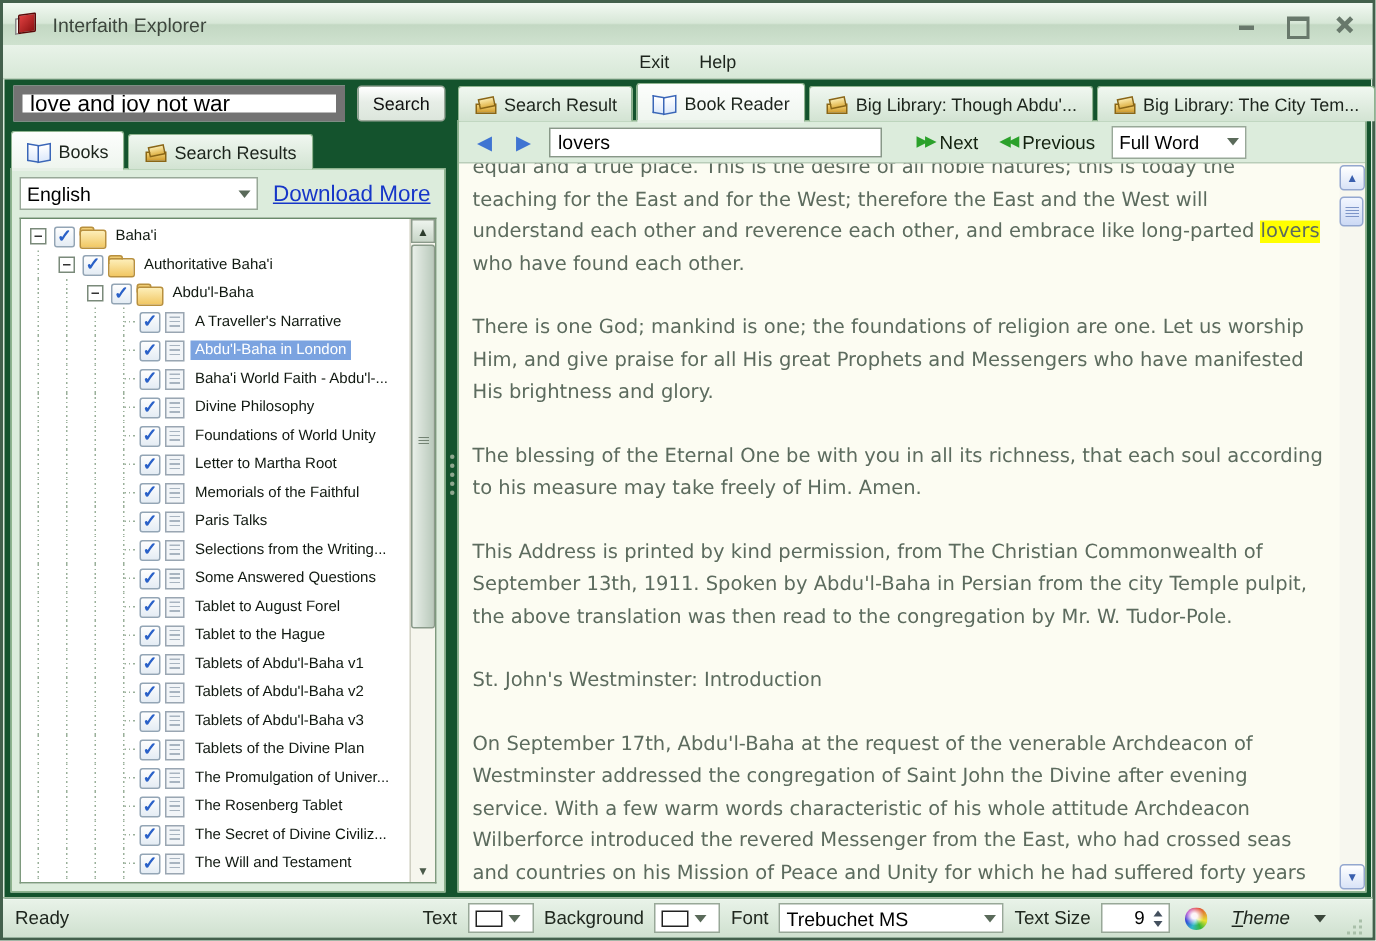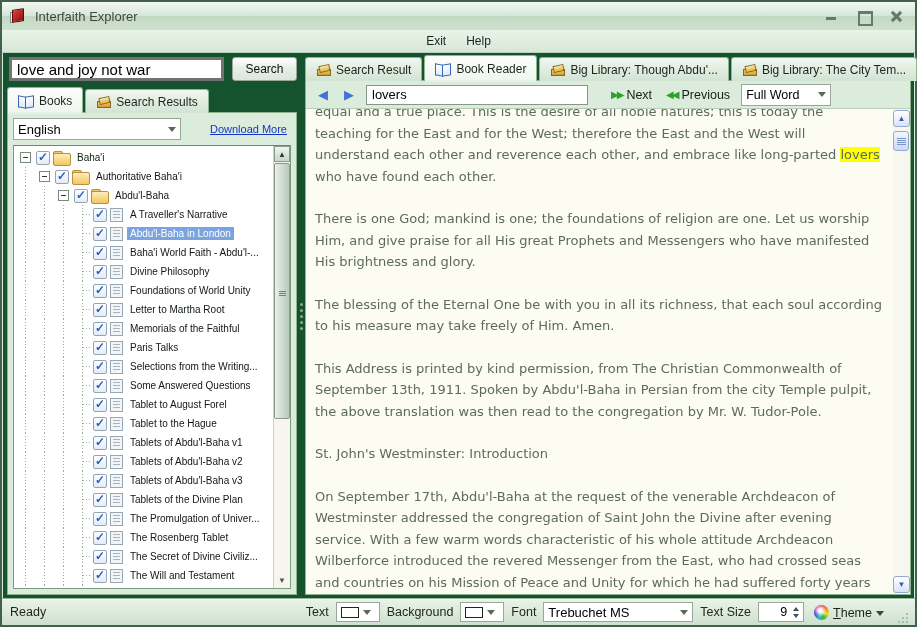--- a/index.html
+++ b/index.html
@@ -36,21 +36,21 @@
   
   .content { flex:1 1 auto; display:flex; padding:2px 4px 3px 5px; min-height:0; }
   .left-panel { width:290px; flex:0 0 auto; display:flex; flex-direction:column; min-height:0; }
   .splitter { width:8px; flex:0 0 auto; position:relative; }
   .splitter .dots { position:absolute; left:3px; top:46%; width:3px; height:3px; border-radius:50%;
                     background:#8fa88f; box-shadow:0 6px 0 #8fa88f, 0 12px 0 #8fa88f, 0 18px 0 #8fa88f, 0 24px 0 #8fa88f; }
   .right-panel { flex:1 1 auto; display:flex; flex-direction:column; min-width:0; min-height:0; }
 
   
   .search-row { display:flex; gap:8px; margin:2px 0 6px 2px; flex:0 0 auto; }
-  .search-input { flex:1; height:24px; border:3px solid #737373; background:#fff; padding:2px 5px;
+  .search-input { flex:1; height:24px; border:6px solid #737373; background:#fff; padding:2px 5px;
                   font-size:15px; font-family:"Liberation Sans",sans-serif; color:#000; }
   .search-btn { width:78px; height:24px; border:1px solid #9aa89a; border-radius:3px;
                 background: linear-gradient(#ffffff,#e7eee7 45%, #dce6dc); font-size:12px; color:#111;
                 font-family:"Liberation Sans",sans-serif; }
 
   
   .tabstrip { display:flex; align-items:flex-end; height:26px; flex:0 0 auto; position:relative; z-index:2; }
   .tab { display:flex; align-items:center; gap:5px; padding:0 10px; height:24px;
          border:1px solid #8fb48f; border-bottom:none; border-radius:3px 3px 0 0;
          background: linear-gradient(#f0f7f0,#d2e3d2); margin-right:2px; color:#1c241c; white-space:nowrap; }
@@ -71,21 +71,21 @@
 
   
   .groupbox { flex:1 1 auto; border:1px solid #8fb48f; background:#dcecdc; margin-top:-1px;
               display:flex; flex-direction:column; padding:5px; min-height:0; }
   .lang-row { display:flex; align-items:center; gap:10px; margin-bottom:5px; flex:0 0 auto; }
   .combo { height:22px; background:#fff; border:1px solid #98a898; display:flex; align-items:center;
            padding:0 4px; gap:4px; color:#000; }
   .combo .val { flex:1; overflow:hidden; white-space:nowrap; }
   .dd { width:0; height:0; border:4px solid transparent; border-top:5px solid #5a6a5a; margin-top:4px; flex:0 0 auto; }
   .lang-combo { width:168px; font-size:13px; }
-  .link { color:#1636c8; font-size:11px; margin-left:auto; margin-right:4px; white-space:nowrap; }
+  .link { color:#1636c8; font-size:15px; margin-left:auto; margin-right:4px; white-space:nowrap; }
 
   
   .treebox { flex:1 1 auto; background:#fff; border:1px solid #7e9a7e; border-top-color:#6a8a6a;
              position:relative; overflow:hidden; min-height:0; }
   .tree-rows { position:absolute; left:2px; top:2px; right:19px; bottom:0; overflow:hidden; }
   .trow { display:flex; align-items:center; height:19px; white-space:nowrap; }
   .guide { width:19px; height:19px; flex:0 0 auto;
            background-image: repeating-linear-gradient(to bottom,#9ab09a 0 1px, transparent 1px 3px);
            background-size:1px 19px; background-repeat:no-repeat; background-position:9px 0; }
   .guide.h { background-image:
@@ -153,21 +153,21 @@
   .status-text { color:#1c241c; font-size:12.5px; margin-right:auto; }
   .sb-label { color:#20281f; font-size:12.5px; white-space:nowrap; }
   .color-combo { width:44px; height:20px; }
   .swatch { width:18px; height:11px; background:#fff; border:1px solid #222; }
   .font-combo { width:150px; height:20px; font-size:13px; }
   .spinner { width:46px; height:20px; background:#fff; border:1px solid #98a898; display:flex; align-items:center; }
   .spin-val { flex:1; text-align:right; padding-right:3px; font-size:12.5px; color:#000; }
   .spin-btns { width:13px; display:flex; flex-direction:column; align-items:center; gap:3px; padding-right:2px; }
   .sarr-up { width:0; height:0; border:3px solid transparent; border-bottom:4px solid #44505e; }
   .sarr-dn { width:0; height:0; border:3px solid transparent; border-top:4px solid #44505e; }
-  .theme-btn { display:flex; align-items:flex-end; gap:4px; padding:2px 3px; }
+  .theme-btn { display:flex; align-items:center; gap:16px; padding:2px 3px;font-style:italic; }
   .theme-sphere { width:15px; height:15px; border-radius:50%;
         background: radial-gradient(circle at 42% 38%, rgba(255,255,255,.95) 0 15%, rgba(255,255,255,0) 50%),
         conic-gradient(#e03030,#e08830,#e8e030,#38b838,#30b8c8,#3048d8,#b030c8,#e03030); }
   .theme-label { font-size:12.5px; color:#1c241c; }
   .theme-label::first-letter { text-decoration: underline; }
   .grip { width:13px; height:13px; margin-left:2px; align-self:flex-end; position:relative; }
   .grip::after { content:""; position:absolute; right:1px; bottom:2px; width:2px; height:2px; background:#a9bfa9;
         box-shadow:-4px 0 #a9bfa9, -8px 0 #a9bfa9, 0 -4px #a9bfa9, -4px -4px #a9bfa9, 0 -8px #a9bfa9; }
 </style>
 </head>

